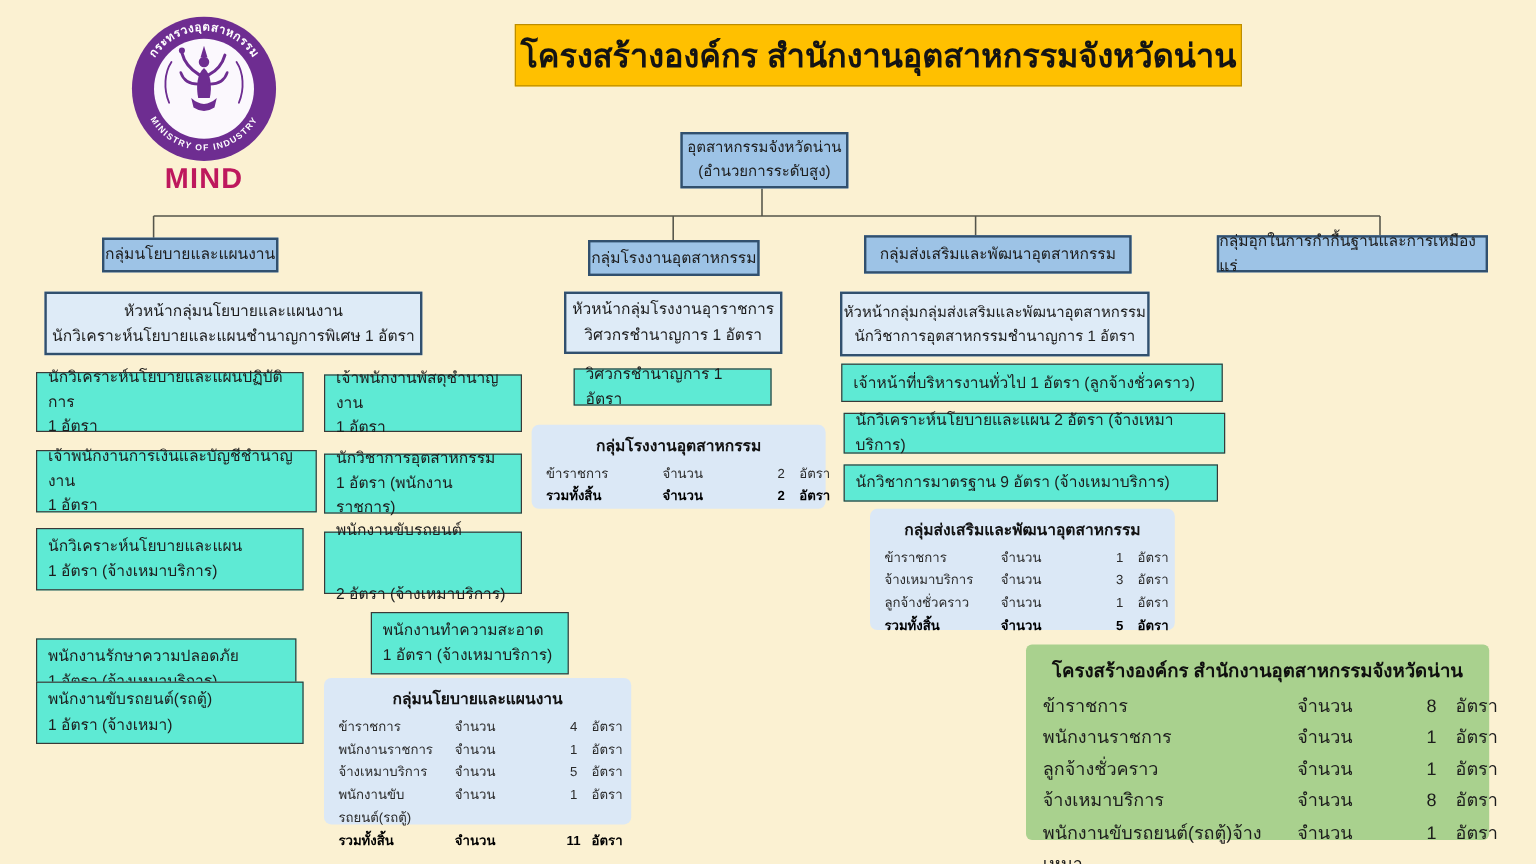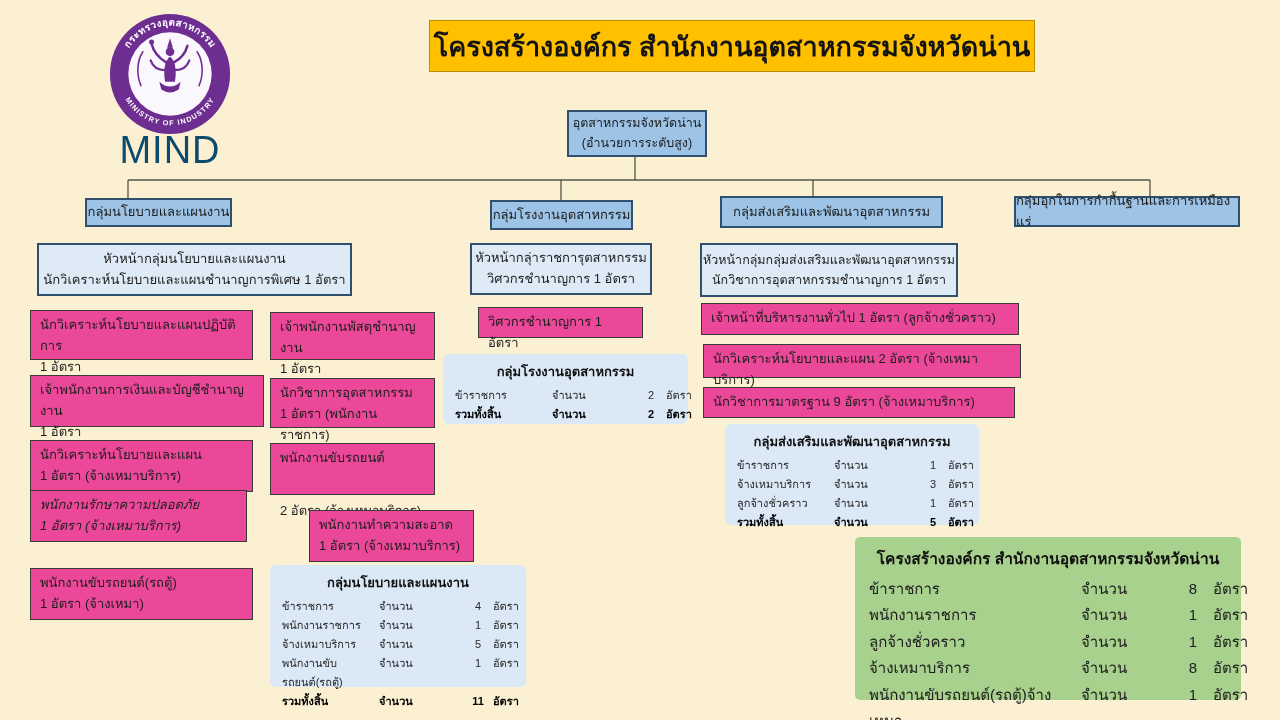--- a/index.html
+++ b/index.html
@@ -12,36 +12,36 @@
   .ctr{display:flex;flex-direction:column;align-items:center;justify-content:center;text-align:left;}
   
   .banner{
     background:#FFC000;border:1px solid #BD8E00;
     font-size:27px;font-weight:bold;color:#141414;
     display:flex;align-items:center;justify-content:center;
   }
   
   .node-blue{background:#9DC3E6;border:2px solid #31506E;font-size:13px;line-height:1.55;}
   .node-light{background:#DEEBF7;border:2px solid #31506E;font-size:13px;line-height:1.6;}
-  .node-cream{background:#ec4899;border:1.4px solid #3a3a38;font-size:13px;line-height:1.6;
-              display:flex;flex-direction:column;justify-content:flex-start;padding:4px 9px;}
+  .node-cream{background:#5eead4;border:1.4px solid #3a3a38;font-size:13px;line-height:1.6;
+              display:flex;flex-direction:column;justify-content:center;padding:4px 9px;}
   .node-cream.ctr1{align-items:center;}
   
   .stable{background:#DBE8F6;border-radius:6px;padding:5px 0 4px 0;font-size:11px;color:#2a2a2a;}
   .stable .ttl{text-align:center;font-weight:bold;font-size:13px;margin:2px 0 4px 0;color:#111;}
   .trow{display:grid;grid-template-columns:97px 84px 30px 1fr;padding:0 12px;line-height:1.72;}
   .trow .num{text-align:center;}
   .trow.total{font-weight:bold;color:#000;}
   
   .gtable{background:#A9D18E;border-radius:5px;padding:8px 14px 6px 14px;font-size:15px;color:#1c1c1c;}
   .gtable .ttl{text-align:center;font-weight:bold;font-size:15.5px;margin:1px 0 5px 0;color:#0f0f0f;}
   .grow{display:grid;grid-template-columns:212px 92px 40px 1fr;line-height:1.76;}
   .grow .num{text-align:center;}
   
-  .brand{font-size:38px;font-weight:normal;color:#0c4a6e;letter-spacing:1px;}
+  .brand{font-size:24px;font-weight:bold;color:#be185d;letter-spacing:1px;}
   svg.connectors{position:absolute;left:0;top:0;pointer-events:none;}
   svg.connectors line{stroke:#55554a;stroke-width:1.3;}
 </style>
 </head>
 <body>
 
 <div class="canvas">
 
   <svg class="connectors" width="1280" height="720" viewBox="0 0 1280 720">
     <line x1="635" y1="157" x2="635" y2="180"></line>
@@ -106,21 +106,21 @@
     <div>1  อัตรา</div>
   </div>
   <div class="abs node-cream" style="left:30px;top:375px;width:234px;height:52px;">
     <div>เจ้าพนักงานการเงินและบัญชีชำนาญงาน</div>
     <div>1  อัตรา</div>
   </div>
   <div class="abs node-cream" style="left:30px;top:440px;width:223px;height:52px;">
     <div>นักวิเคราะห์นโยบายและแผน</div>
     <div>1  อัตรา (จ้างเหมาบริการ)</div>
   </div>
-  <div class="abs node-cream" style="left:30px;top:490px;width:217px;height:52px;font-style:italic;">
+  <div class="abs node-cream" style="left:30px;top:532px;width:217px;height:52px;">
     <div>พนักงานรักษาความปลอดภัย</div>
     <div>1  อัตรา (จ้างเหมาบริการ)</div>
   </div>
   <div class="abs node-cream" style="left:30px;top:568px;width:223px;height:52px;">
     <div>พนักงานขับรถยนต์(รถตู้)</div>
     <div>1  อัตรา (จ้างเหมา)</div>
   </div>
 
   <div class="abs node-cream" style="left:270px;top:312px;width:165px;height:48px;">
     <div>เจ้าพนักงานพัสดุชำนาญงาน</div>
@@ -167,21 +167,21 @@
     </div>
     <div class="trow total">
       <span>รวมทั้งสิ้น</span>
         <span>จำนวน</span>
         <span class="num">11</span>
         <span>อัตรา</span>
     </div>
   </div>
 
   <div class="abs node-light ctr" style="left:470px;top:243px;width:182px;height:52px;">
-    <div>หัวหน้ากลุ่าราชการุตสาหกรรม</div>
+    <div>หัวหน้ากลุ่มโรงงานอุาราชการ</div>
     <div>วิศวกรชำนาญการ   1  อัตรา</div>
   </div>
   <div class="abs node-cream ctr1" style="left:478px;top:307px;width:165px;height:31px;">
     <div>วิศวกรชำนาญการ   1  อัตรา</div>
   </div>
   <div class="abs stable" style="left:443px;top:354px;width:245px;height:70px;">
     <div class="ttl">กลุ่มโรงงานอุตสาหกรรม</div>
     <div class="trow">
       <span>ข้าราชการ</span>
         <span>จำนวน</span>

